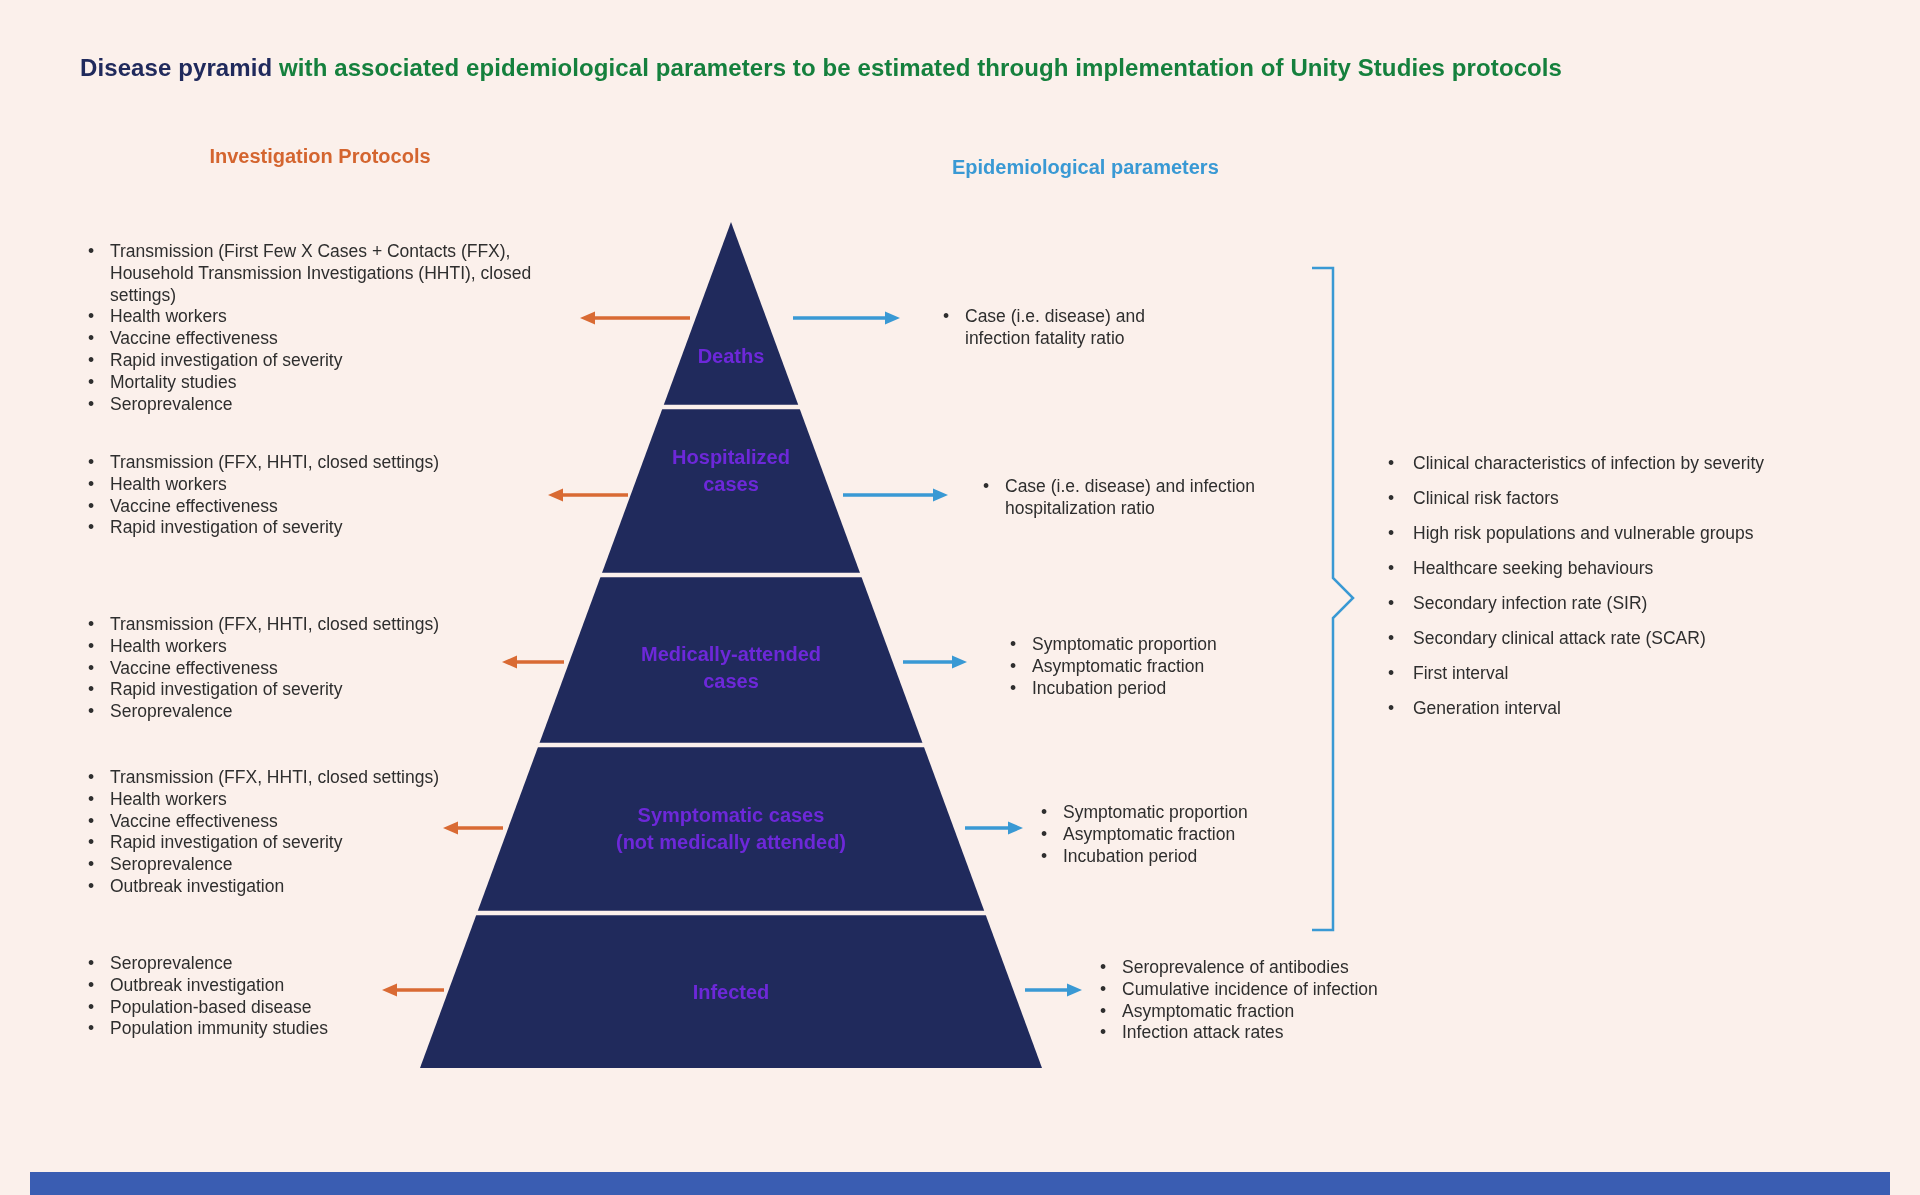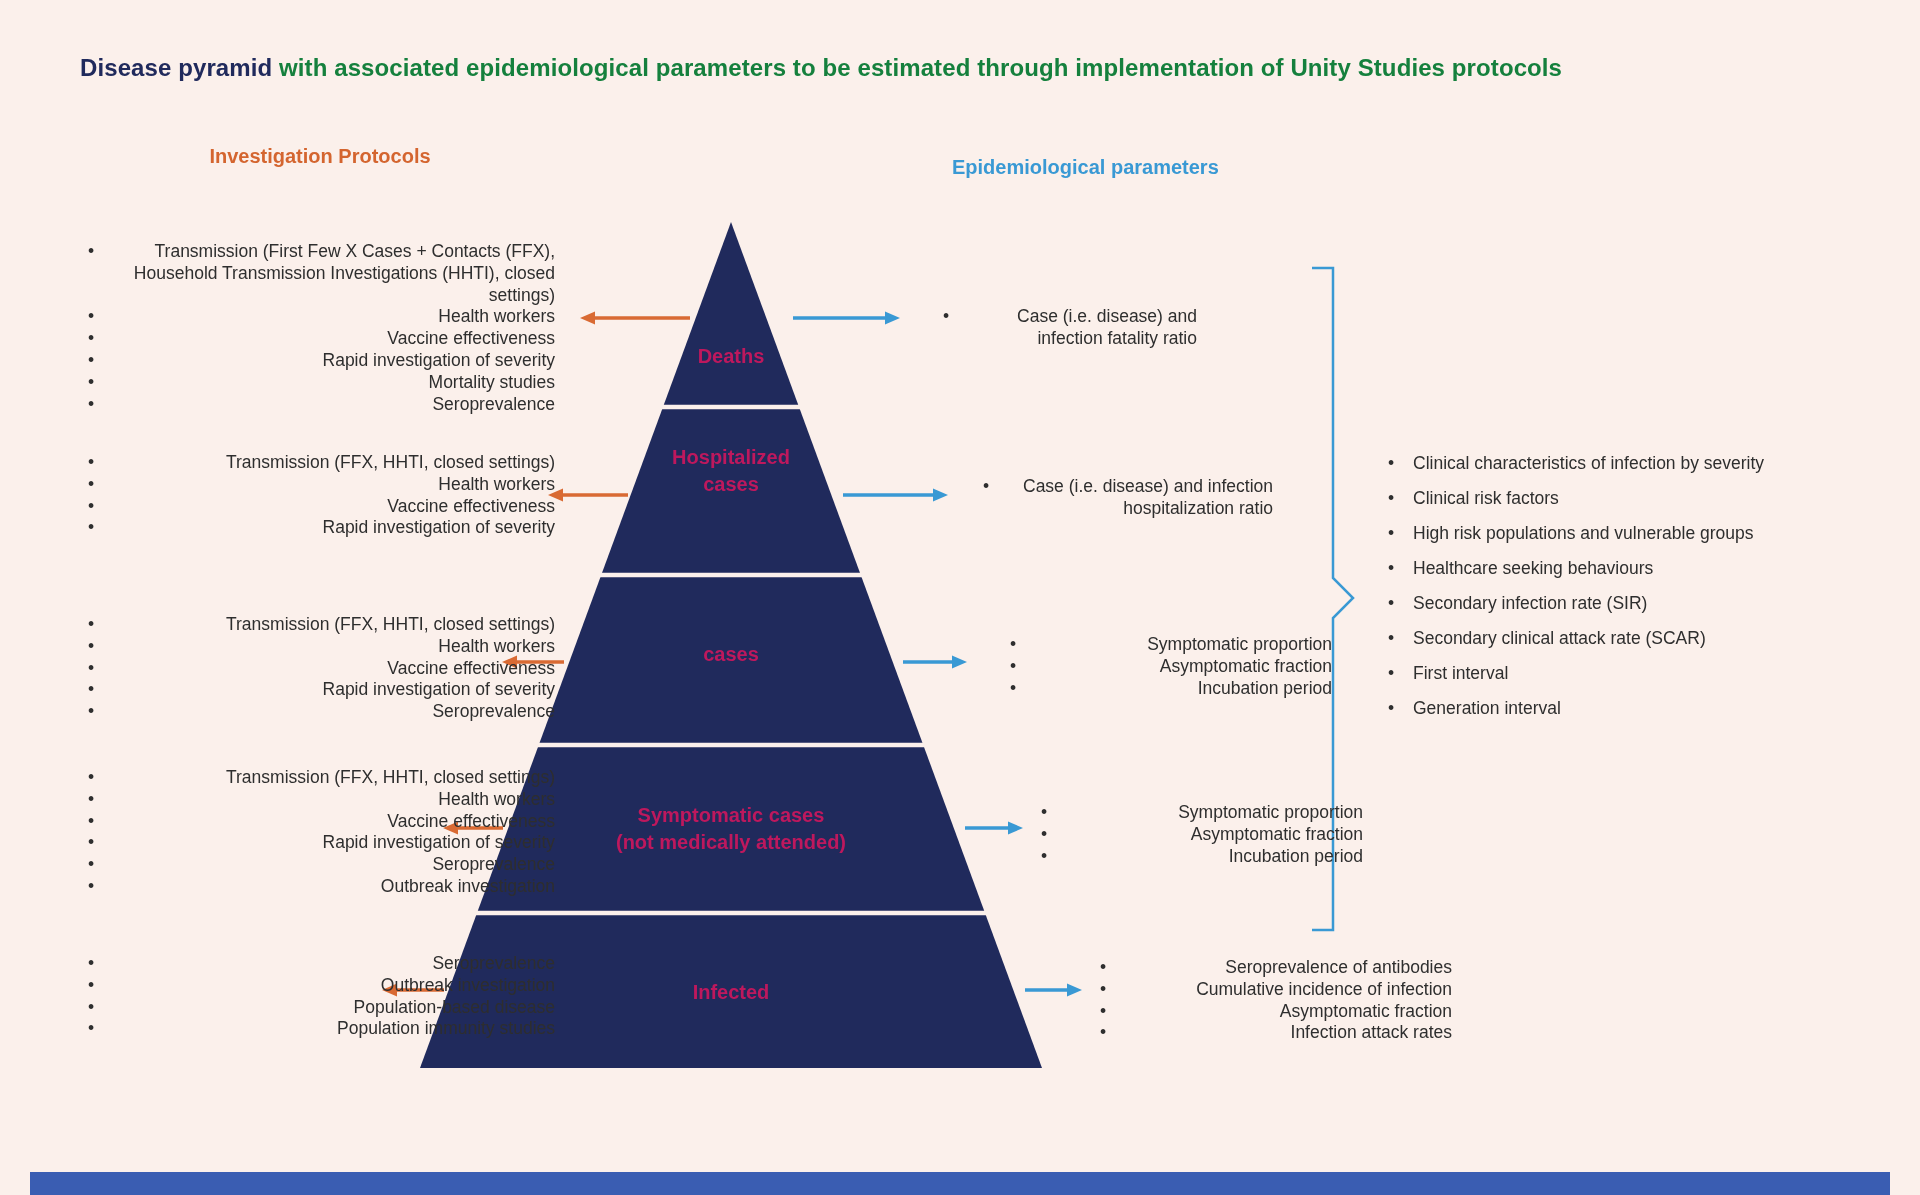--- a/index.html
+++ b/index.html
@@ -11,42 +11,42 @@
   
   #title{left:80px;top:54px;font-size:24px;font-weight:bold;letter-spacing:0.1px;}
   #title .hl{color:#202A5C;}
   #title .rest{color:#15803d;text-align:right;}
   
   .col-header{font-size:20px;font-weight:bold;}
   #hdr-left{left:200px;top:145px;color:#D4652F;width:240px;text-align:center;}
   #hdr-right{left:916px;top:156px;color:#3999D4;margin-left:36px;}
   
   ul.blist{list-style:none;margin:0;padding:0;font-size:17.5px;line-height:21.8px;color:#2E2E2E;}
-  ul.blist li{position:relative;text-align:right;}
+  ul.blist li{position:relative;}
   ul.blist li::before{content:"\2022";position:absolute;left:-22px;color:#2E2E2E;}
   ul.brace-list{list-style:none;margin:0;padding:0;font-size:17.5px;line-height:35px;color:#2E2E2E;}
   ul.brace-list li{position:relative;}
   ul.brace-list li::before{content:"\2022";position:absolute;left:-25px;}
   ul.brace-list sub{font-size:11px;}
   
   #llist-0{left:110px;top:241px;width:445px;}
   #llist-1{left:110px;top:452px;width:445px;}
   #llist-2{left:110px;top:614px;width:445px;}
   #llist-3{left:110px;top:767px;width:445px;}
   #llist-4{left:110px;top:953px;width:445px;}
   
   #rlist-0{left:965px;top:306px;width:232px;}
   #rlist-1{left:1005px;top:476px;width:268px;}
   #rlist-2{left:1032px;top:634px;width:300px;}
   #rlist-3{left:1063px;top:802px;width:300px;}
   #rlist-4{left:1122px;top:957px;width:330px;}
   
   #brlist{left:1413px;top:446px;width:500px;}
   
-  .lvl{width:400px;text-align:center;color:#be185d;font-weight:bold;font-size:20px;line-height:27px;}
+  .lvl{width:400px;text-align:center;color:#6d28d9;font-weight:bold;font-size:20px;line-height:27px;}
   .lvl div:empty{display:none;}
   #lvl-0{left:531px;top:344px;line-height:25px;}
   #lvl-1{left:531px;top:444px;}
   #lvl-2{left:531px;top:641px;}
   #lvl-3{left:531px;top:802px;}
   #lvl-4{left:531px;top:980px;line-height:25px;}
   
   #footer-bar{left:30px;top:1172px;width:1860px;height:23px;background:#3A5DB2;}
   svg{display:block;}
 </style>
@@ -124,20 +124,21 @@
 
   <div id="lvl-0" class="abs lvl">
     <div>Deaths</div>
 
   </div>
   <div id="lvl-1" class="abs lvl">
     <div>Hospitalized</div>
     <div>cases</div>
   </div>
   <div id="lvl-2" class="abs lvl">
+    <div>Medically-attended</div>
     <div>cases</div>
   </div>
   <div id="lvl-3" class="abs lvl">
     <div>Symptomatic cases</div>
     <div>(not medically attended)</div>
   </div>
   <div id="lvl-4" class="abs lvl">
     <div>Infected</div>
 
   </div>

